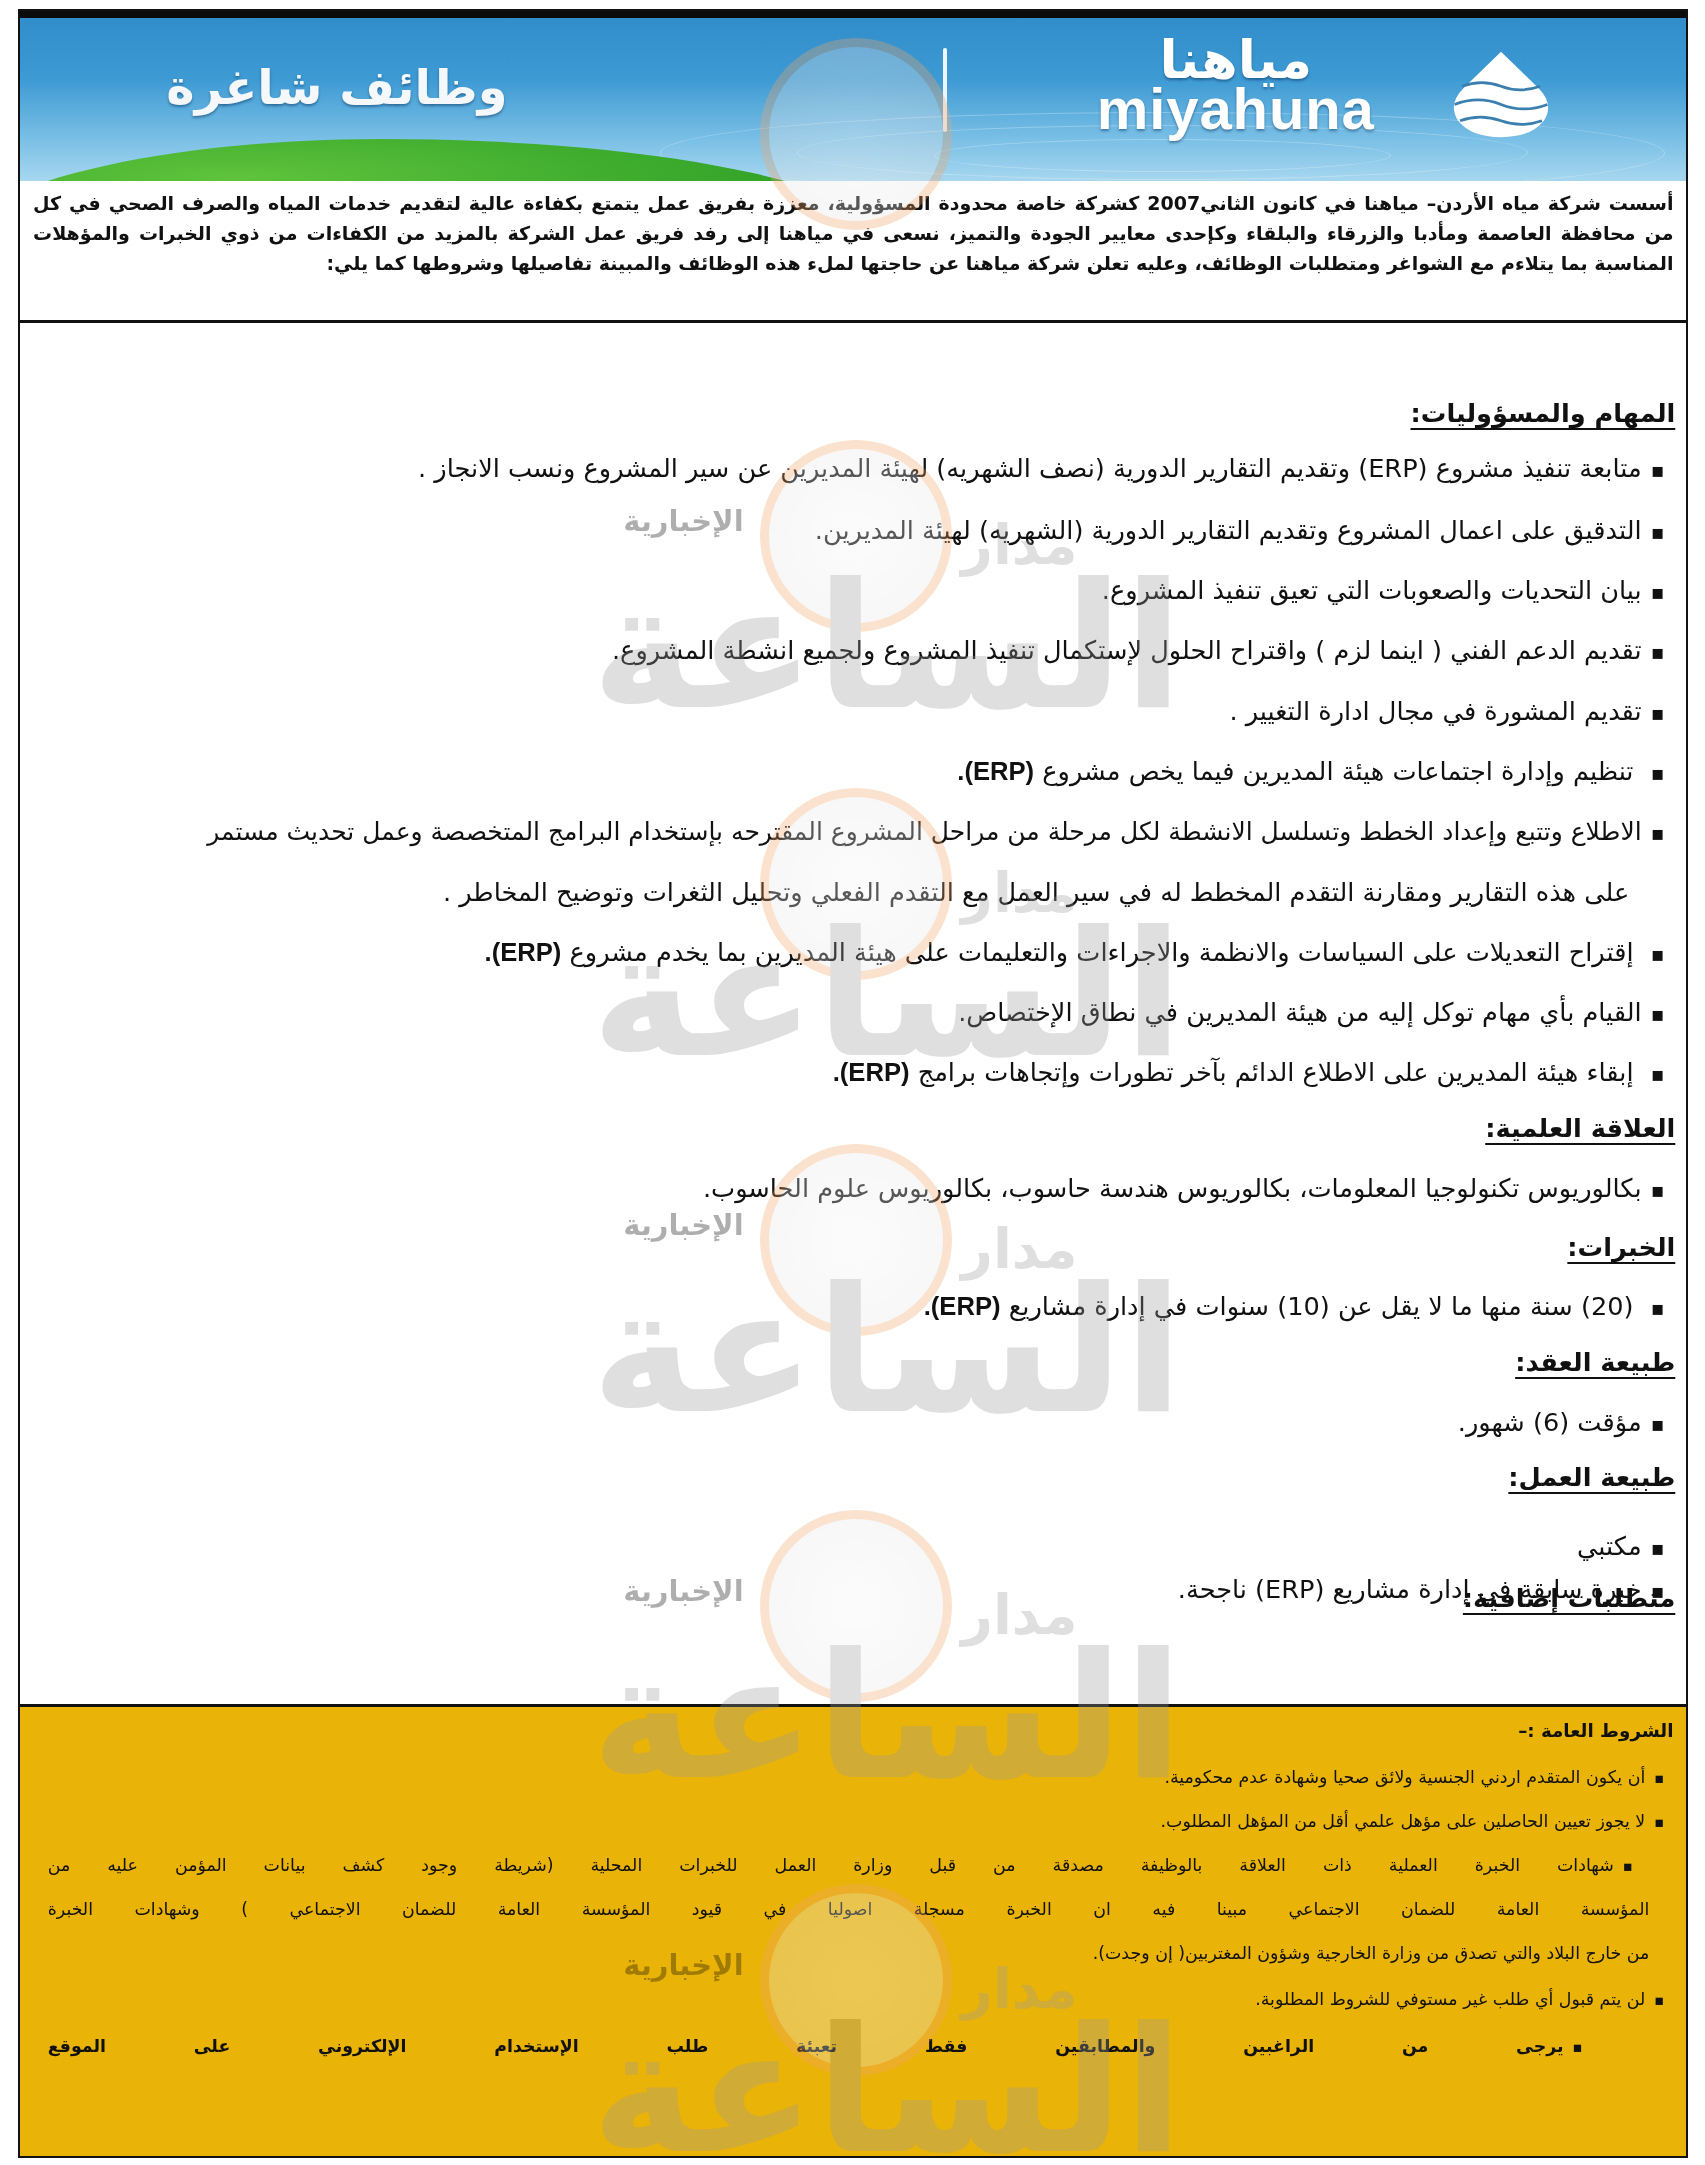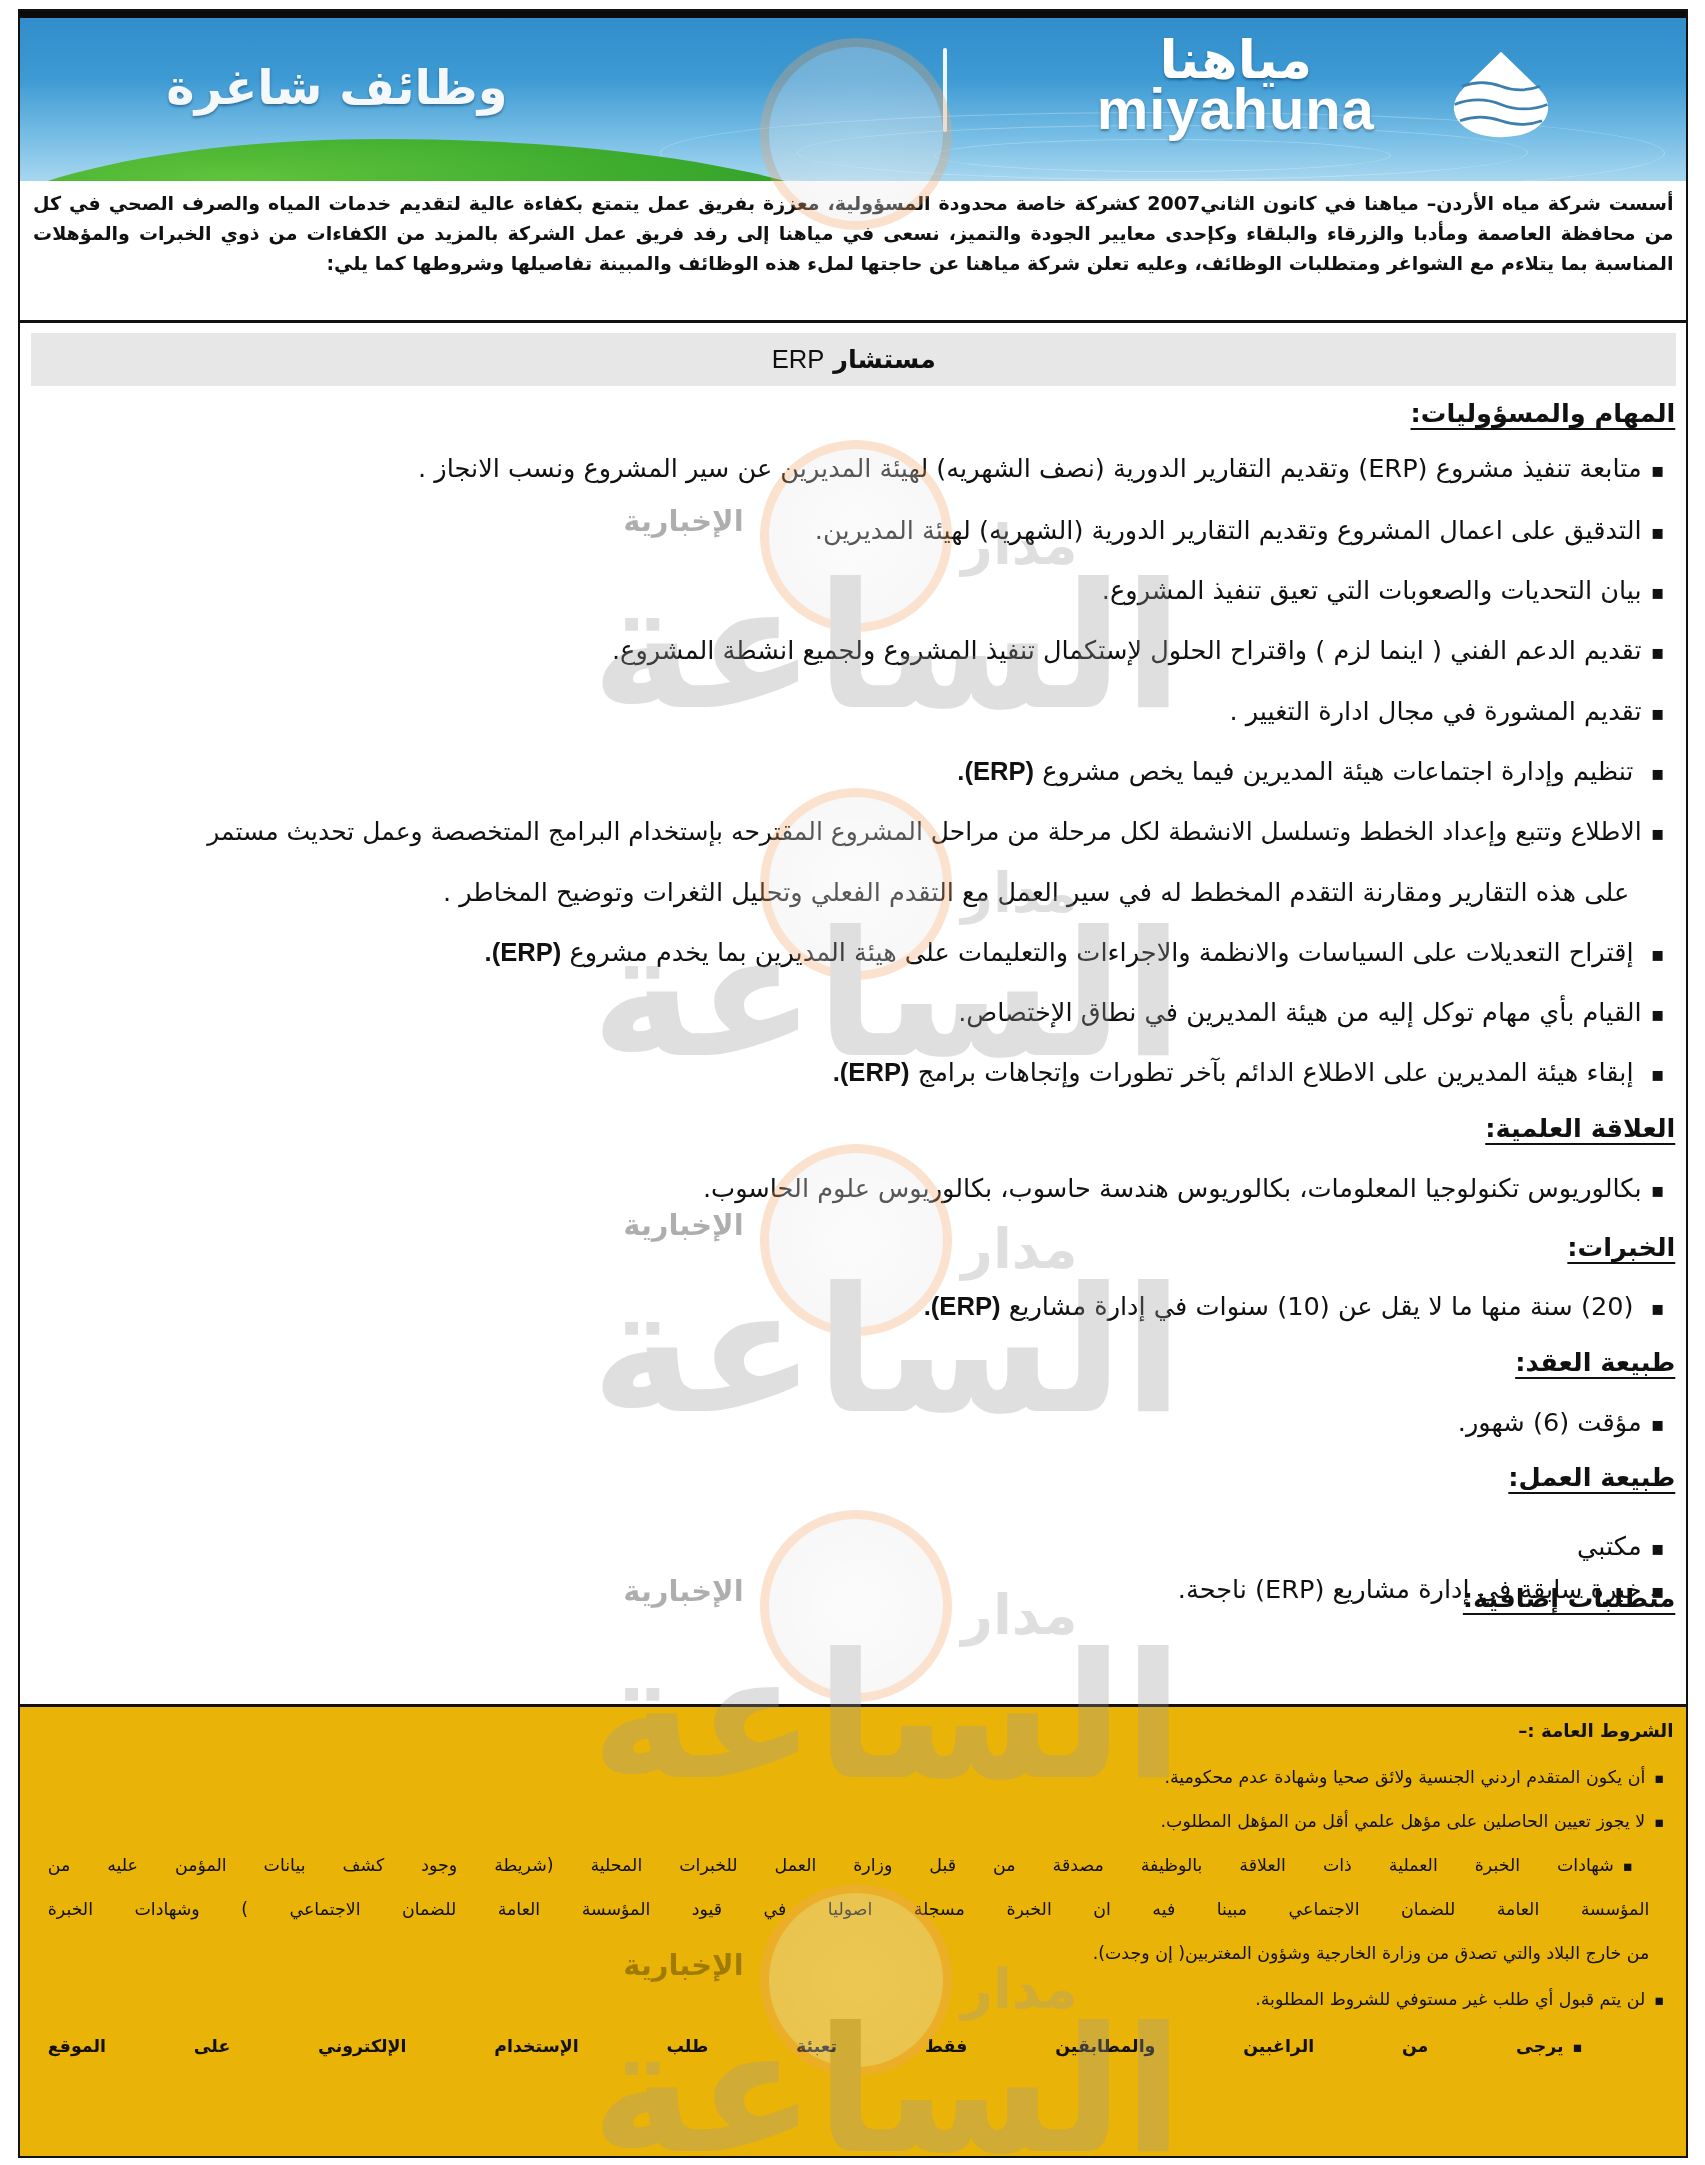--- a/index.html
+++ b/index.html
@@ -107,24 +107,20 @@
     <svg class="drop" viewBox="0 0 118 100">
       <path d="M59 4 L100 44 Q118 62 106 80 Q92 98 59 98 Q26 98 12 80 Q0 62 18 44 Z" fill="#ffffff"></path>
       <path d="M16 42 Q38 34 59 42 Q80 50 102 42" stroke="#3a7fae" stroke-width="3" fill="none"></path>
       <path d="M8 62 Q34 52 59 62 Q84 72 110 62" stroke="#3a7fae" stroke-width="3" fill="none"></path>
       <path d="M14 80 Q36 72 59 80 Q82 88 104 80" stroke="#3a7fae" stroke-width="3" fill="none"></path>
     </svg>
   </div>
 
   <div class="intro">أسست شركة مياه الأردن– مياهنا في كانون الثاني2007 كشركة خاصة محدودة المسؤولية، معززة بفريق عمل يتمتع بكفاءة عالية لتقديم خدمات المياه والصرف الصحي في كل من محافظة العاصمة ومأدبا والزرقاء والبلقاء وكإحدى معايير الجودة والتميز، نسعى في مياهنا إلى رفد فريق عمل الشركة بالمزيد من الكفاءات من ذوي الخبرات والمؤهلات المناسبة بما يتلاءم مع الشواغر ومتطلبات الوظائف، وعليه تعلن شركة مياهنا عن حاجتها لملء هذه الوظائف والمبينة تفاصيلها وشروطها كما يلي:</div>
 
-  <div class="job-title">
-    <span>مستشار</span>
-    <span class="erp">ERP</span>
-  </div>
 
   <div class="content">
     <div class="section-head" style="top:387px;">المهام والمسؤوليات:</div>
     <div class="bullet" style="top:439px;">متابعة تنفيذ مشروع (ERP) وتقديم التقارير الدورية (نصف الشهريه) لهيئة المديرين عن سير المشروع ونسب الانجاز .</div>
     <div class="bullet" style="top:501px;">التدقيق على اعمال المشروع وتقديم التقارير الدورية (الشهريه) لهيئة المديرين.</div>
     <div class="bullet" style="top:561px;">بيان التحديات والصعوبات التي تعيق تنفيذ المشروع.</div>
     <div class="bullet" style="top:621px;">تقديم الدعم الفني ( اينما لزم ) واقتراح الحلول لإستكمال تنفيذ المشروع ولجميع انشطة المشروع.</div>
     <div class="bullet" style="top:682px;">تقديم المشورة في مجال ادارة التغيير .</div>
     <div class="bullet" style="top:742px;">
       <span>تنظيم وإدارة اجتماعات هيئة المديرين فيما يخص مشروع</span>

